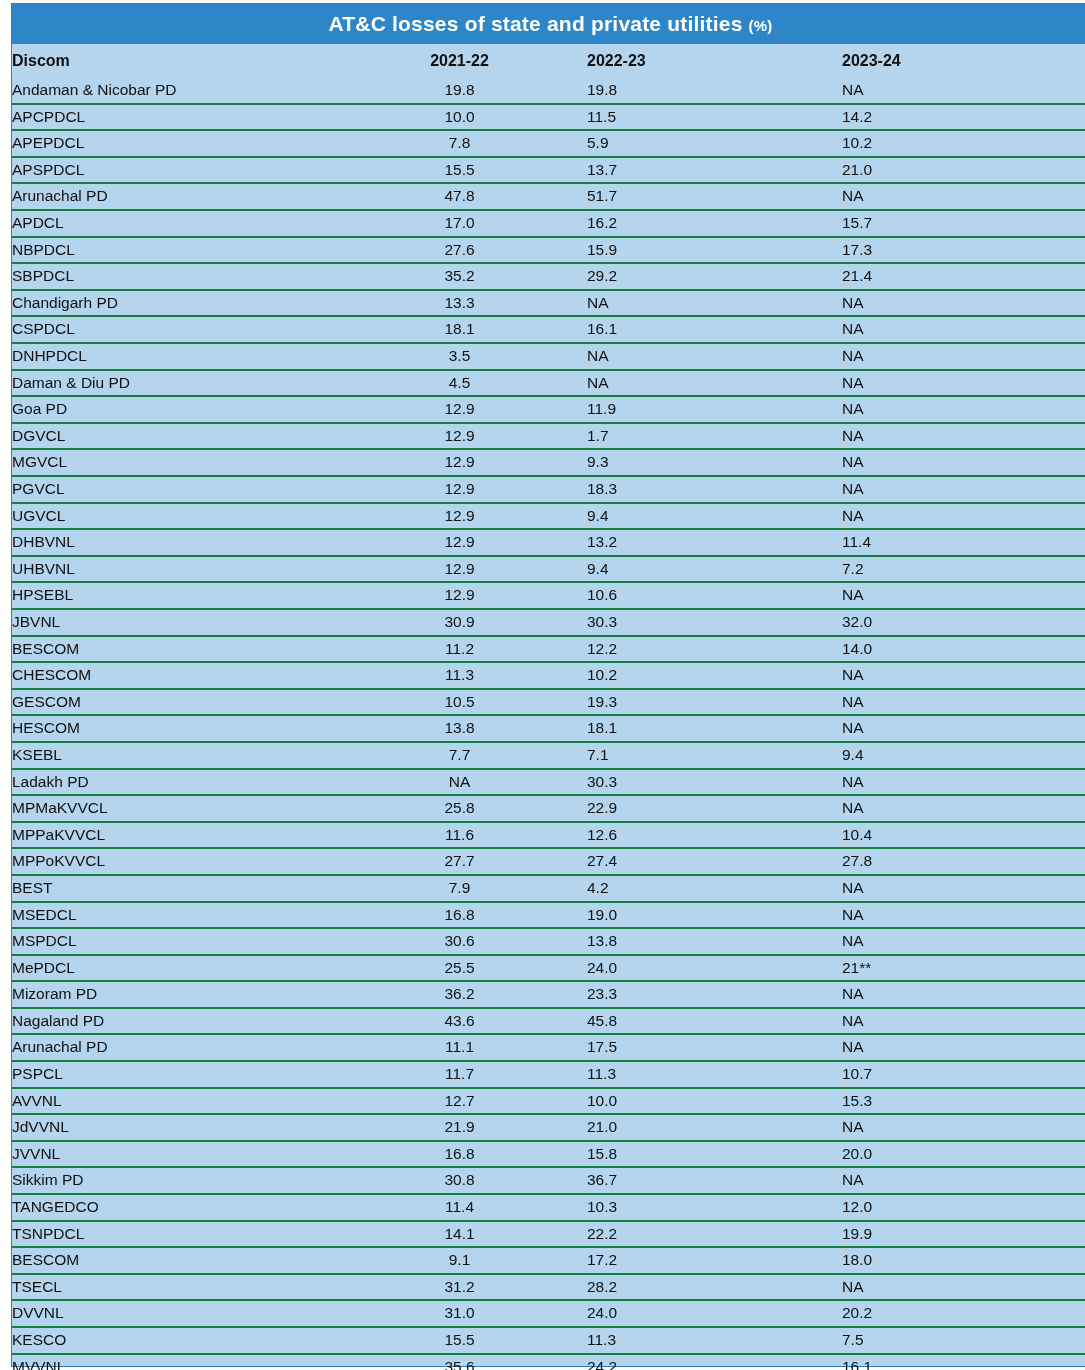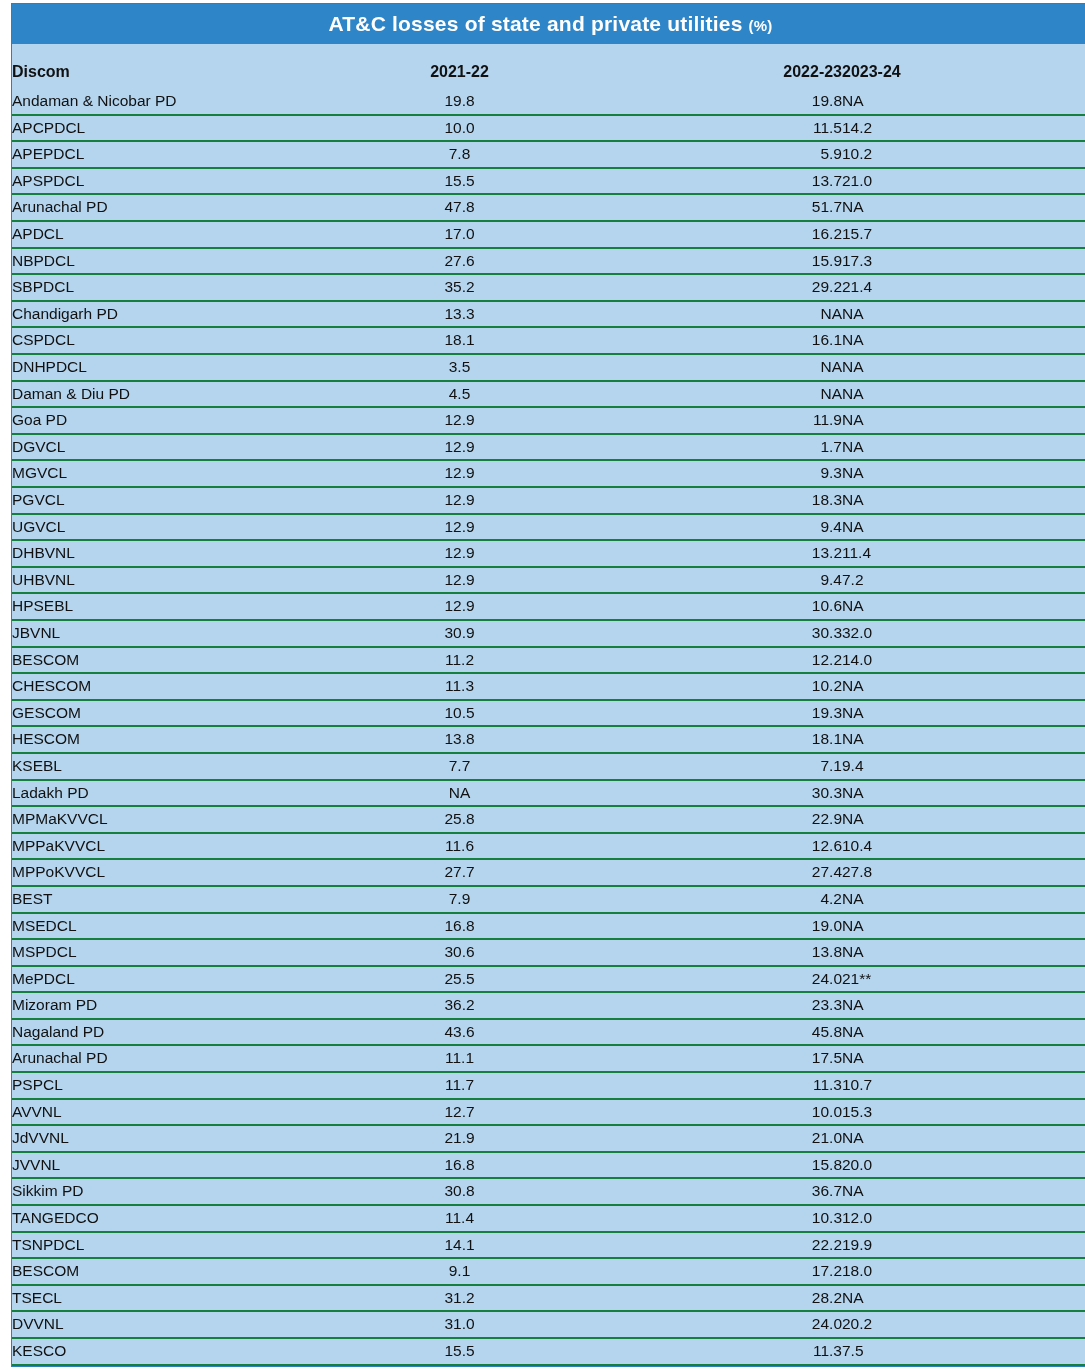--- a/index.html
+++ b/index.html
@@ -59,30 +59,30 @@
     padding: 0;
     height: 24.6px;
     line-height: 24.6px;
     vertical-align: middle;
   }
   table.data thead th {
     font-weight: bold;
     font-size: 16px;
     height: 34px;
     line-height: 34px;
-    padding-top: 11px;
+    padding-top: 0;
   }
   th.c-name, td.c-name {
     width: 320px;
     text-align: left;
     padding-left: 17px;
     box-sizing: border-box;
   }
   th.c-v1, td.c-v1 { width: 255px; text-align: center; }
-  th.c-v2, td.c-v2 { width: 255px; text-align: right; }
+  th.c-v2, td.c-v2 { width: 255px; text-align: left; }
   th.c-v3, td.c-v3 { width: 247px; text-align: left; }
   table.data tbody tr {
     border-bottom: 2px solid #15803d;
   }
   table.data tbody tr:last-child {
     border-bottom: none;
   }
 </style>
 </head>
 <body>

